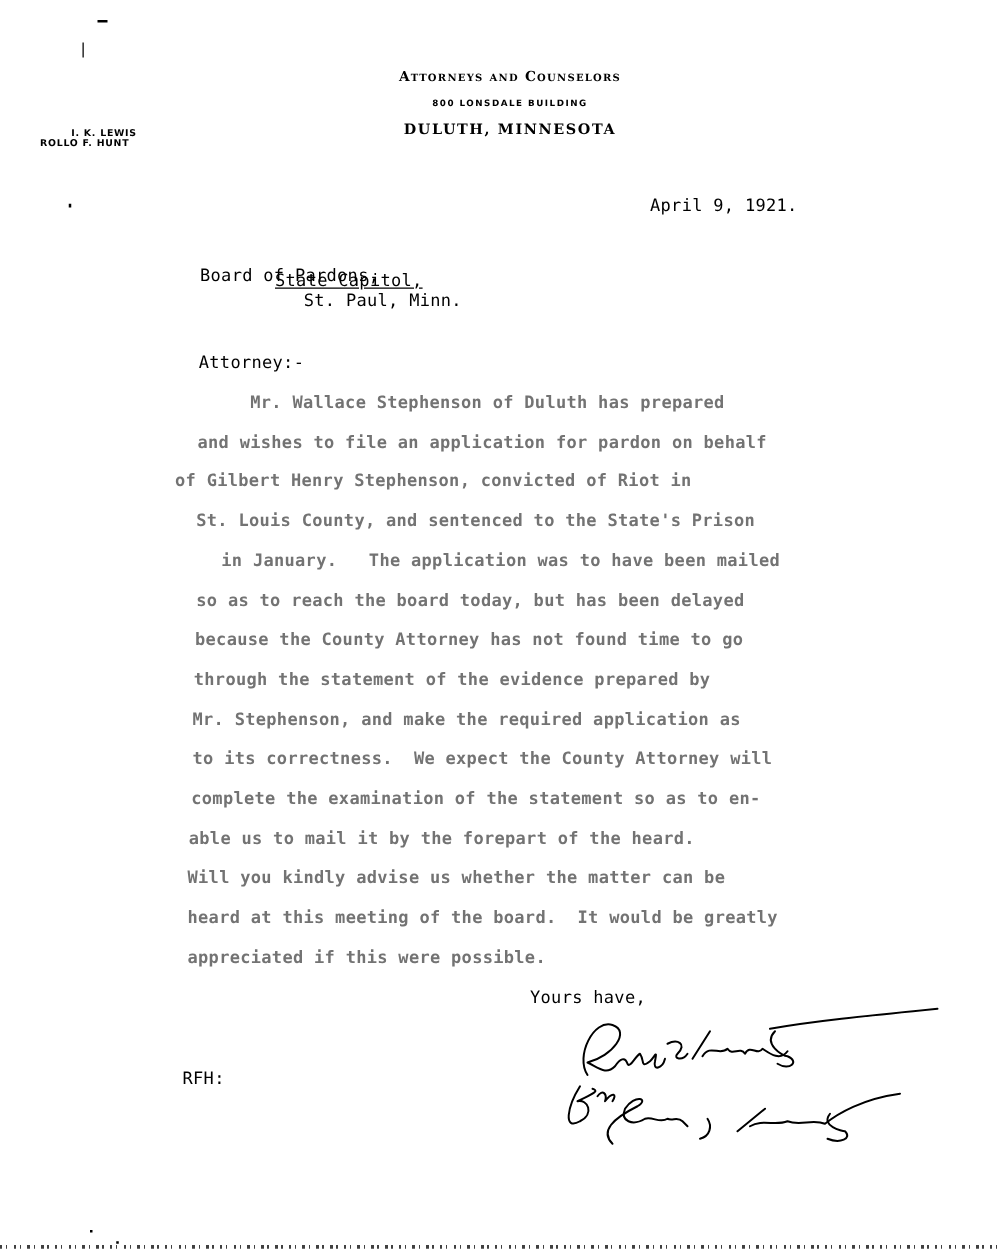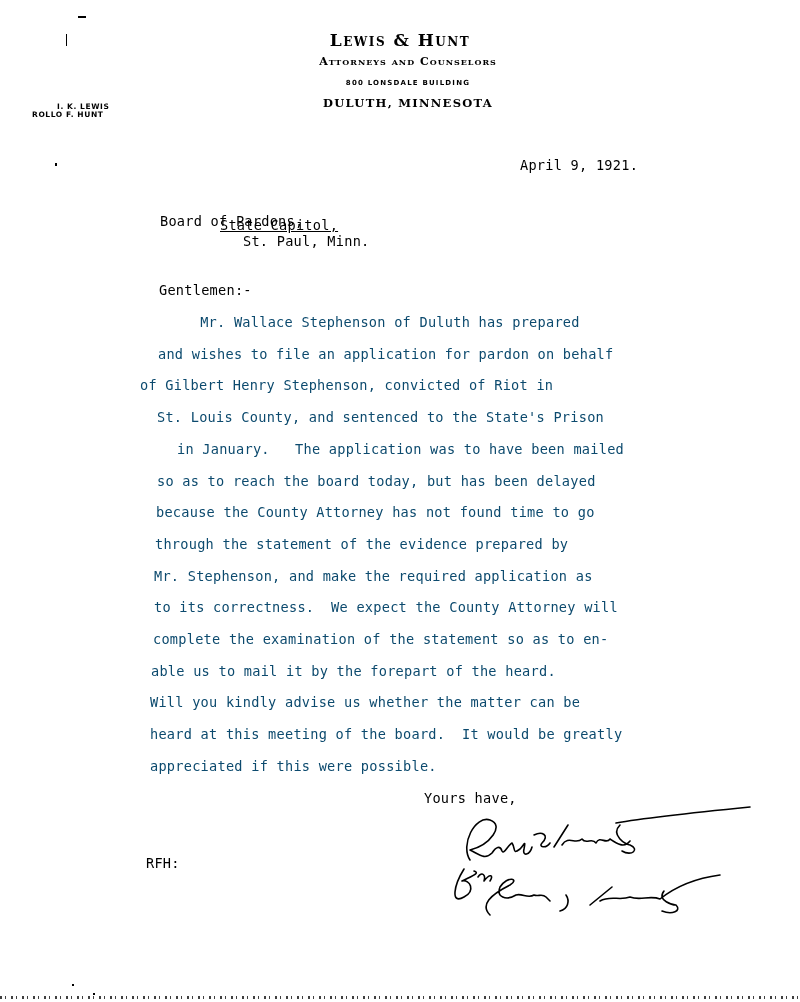--- a/index.html
+++ b/index.html
@@ -24,57 +24,56 @@
 
   .typed { position: absolute; font-family: "DejaVu Sans Mono", monospace; font-size: 13.6px;
     white-space: pre; line-height: 16px; letter-spacing: 0.25px; }
   .date { left: 520px; top: 157px; }
   .addr1 { left: 160px; top: 213px; }
   .addr2 { left: 220px; top: 217px; text-decoration: underline; }
   .addr3 { left: 243px; top: 233px; }
   .salut { left: 159px; top: 282px; }
 
   .body-lines { position: absolute; left: 0; top: 0; }
-  .body-lines .typed { font-weight: normal; color: #0c4a6e; }
+  .body-lines .typed { font-weight: bold; color: #737373; }
 
   .closing { left: 424px; top: 790px; }
   .initials { left: 146px; top: 855px; }
 
   .sig { position: absolute; left: 450px; top: 805px; width: 320px; height: 120px; }
 
   .footer-noise { position: absolute; left: 0; top: 996px; width: 800px; height: 3px;
     background-image: repeating-linear-gradient(90deg, #000 0 2px, transparent 2px 5px, #000 5px 6px, transparent 6px 11px);
     opacity: 0.75; }
 </style>
 </head>
 <body>
 
 <div class="page">
 
-  <div class="lh-firm">Lewis &amp; Hunt</div>
   <div class="lh-title">Attorneys and Counselors</div>
   <div class="lh-addr">800 LONSDALE BUILDING</div>
   <div class="lh-city">DULUTH, MINNESOTA</div>
 
   <div class="partners">
     <div class="p1">I. K. LEWIS</div>
     <div>ROLLO F. HUNT</div>
   </div>
 
   <div class="mark" style="left:78px;top:16px;width:8px;height:2px;"></div>
   <div class="mark" style="left:66px;top:34px;width:1px;height:12px;"></div>
   <div class="mark" style="left:55px;top:163px;width:2px;height:3px;"></div>
 
   <div class="typed date">April 9, 1921.</div>
 
   <div class="typed addr1">Board of Pardons,</div>
   <div class="typed addr2">State Capitol,</div>
   <div class="typed addr3">St. Paul, Minn.</div>
 
-  <div class="typed salut">Gentlemen:-</div>
+  <div class="typed salut">Attorney:-</div>
 
   <div class="body-lines">
     <div class="typed" style="left:158px;top:314px;">     Mr. Wallace Stephenson of Duluth has prepared</div>
     <div class="typed" style="left:158px;top:346px;">and wishes to file an application for pardon on behalf</div>
     <div class="typed" style="left:140px;top:377px;">of Gilbert Henry Stephenson, convicted of Riot in</div>
     <div class="typed" style="left:157px;top:409px;">St. Louis County, and sentenced to the State's Prison</div>
     <div class="typed" style="left:157px;top:441px;margin-left:20px;">in January.   The application was to have been mailed</div>
     <div class="typed" style="left:157px;top:473px;">so as to reach the board today, but has been delayed</div>
     <div class="typed" style="left:156px;top:504px;">because the County Attorney has not found time to go</div>
     <div class="typed" style="left:155px;top:536px;">through the statement of the evidence prepared by</div>

